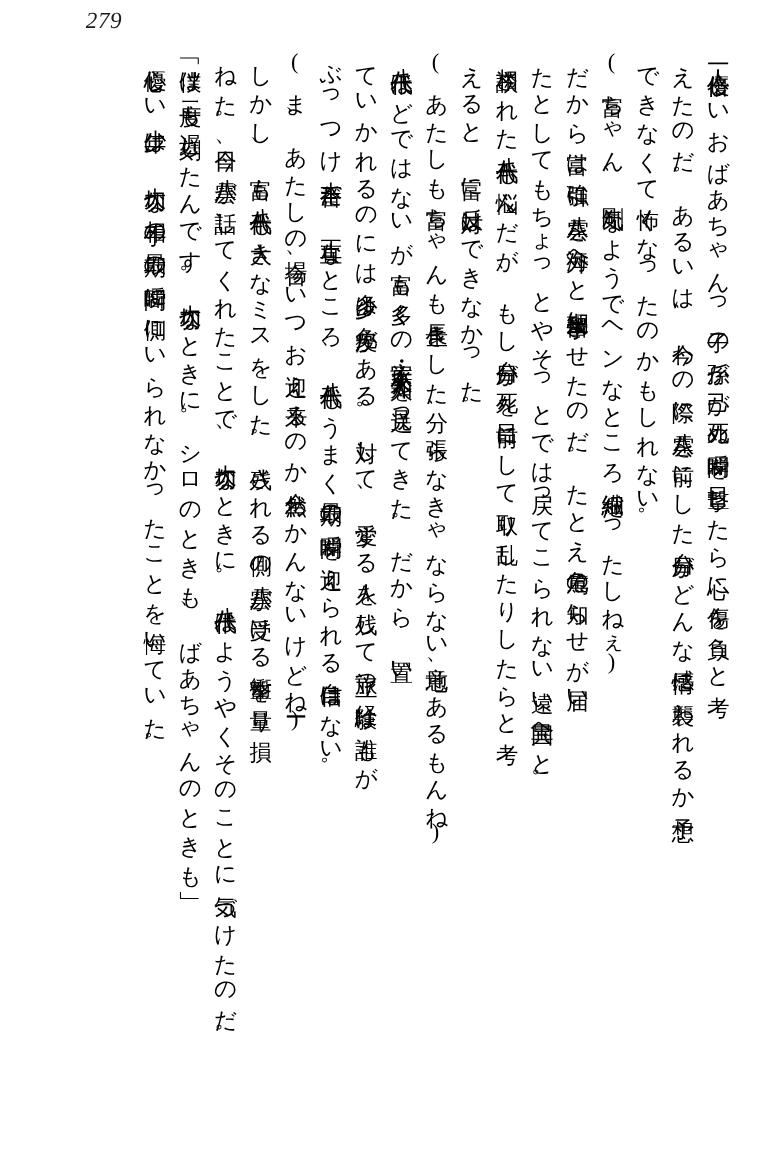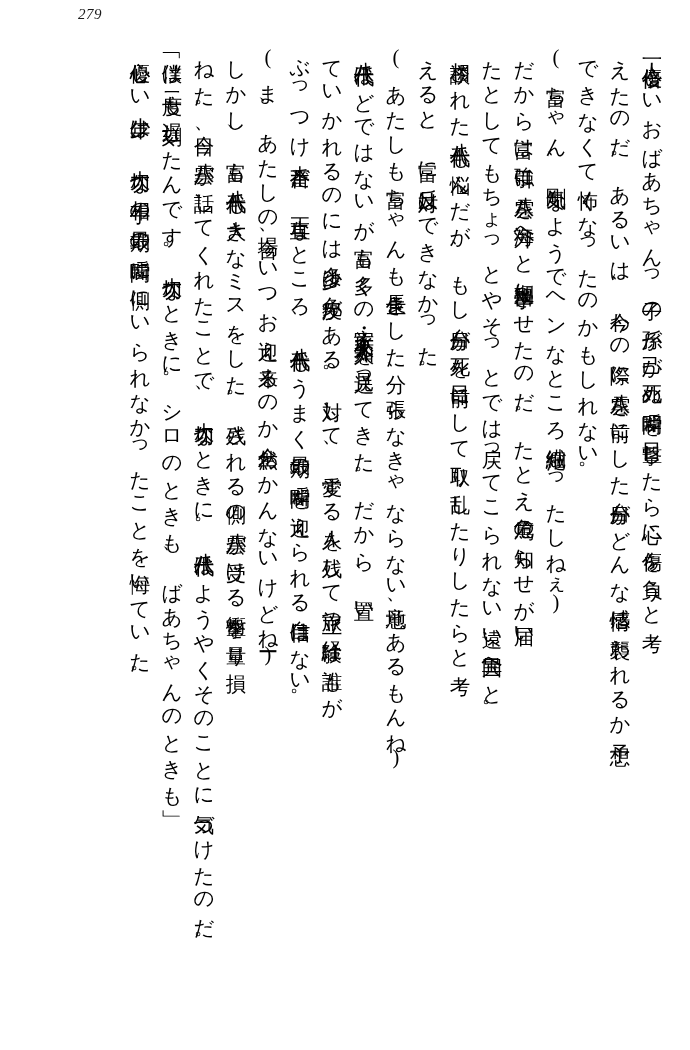--- a/index.html
+++ b/index.html
@@ -17,21 +17,21 @@
   .page {
     position: relative;
     width: 690px;
     height: 1050px;
     box-sizing: border-box;
   }
   .page-number {
     position: absolute;
     top: 6px;
     left: 78px;
-    font-size: 15px;
+    font-size: 21px;
     font-style: italic;
     font-family: "Liberation Serif", "DejaVu Serif", serif;
     letter-spacing: 0.5px;
     color: #1a1a1a;
   }
   .text-body {
     position: absolute;
     top: 46px;
     left: 28px;
     width: 634px;

